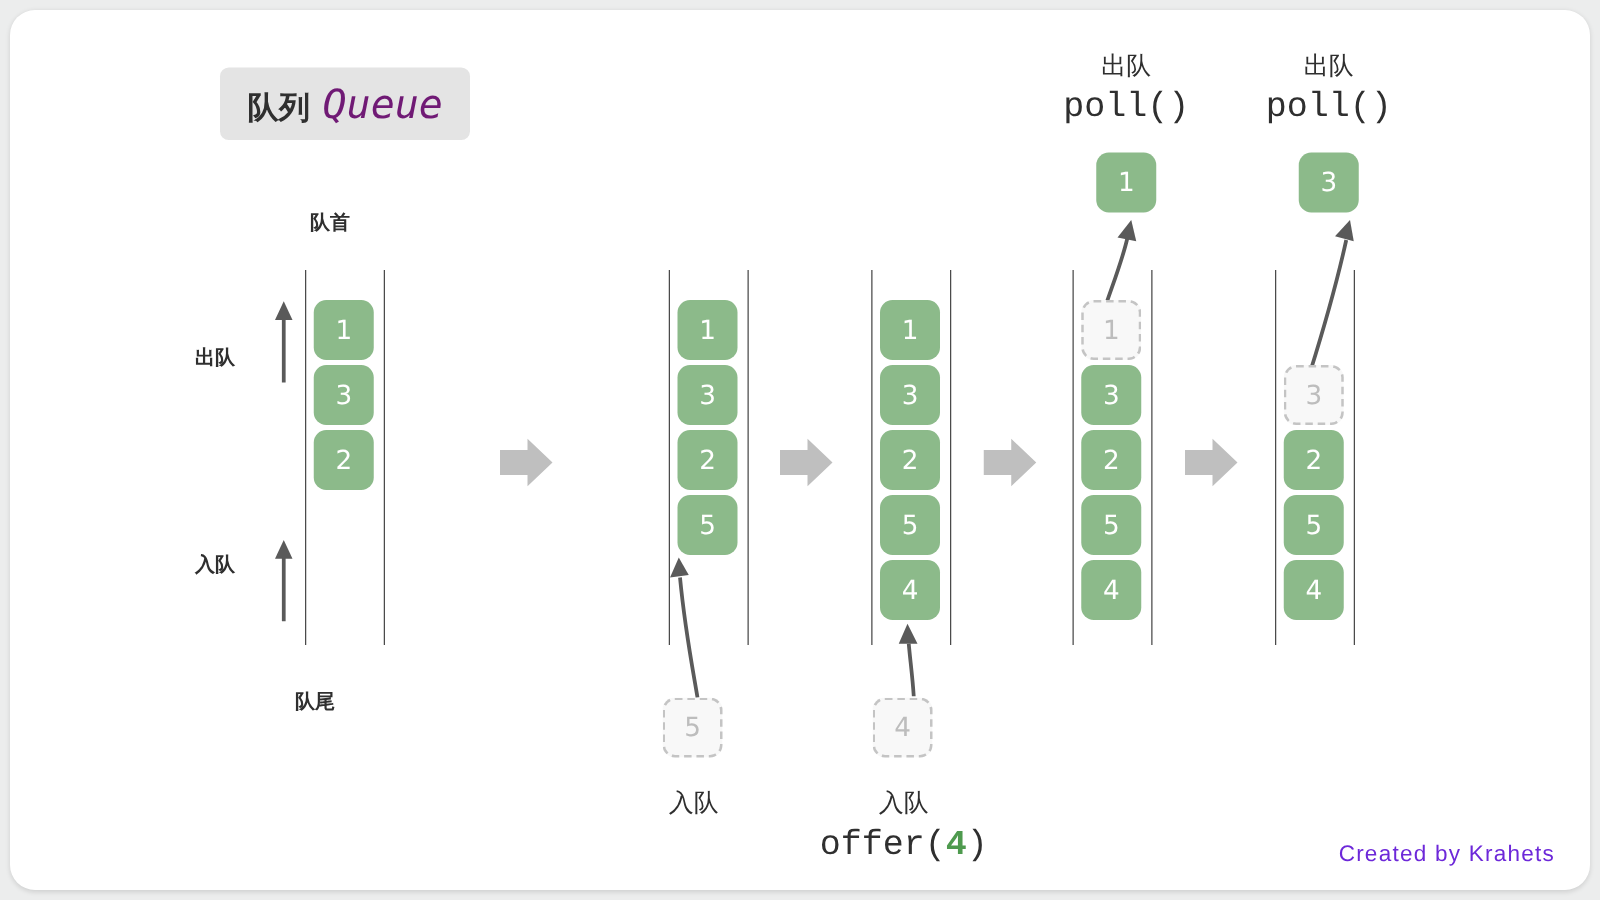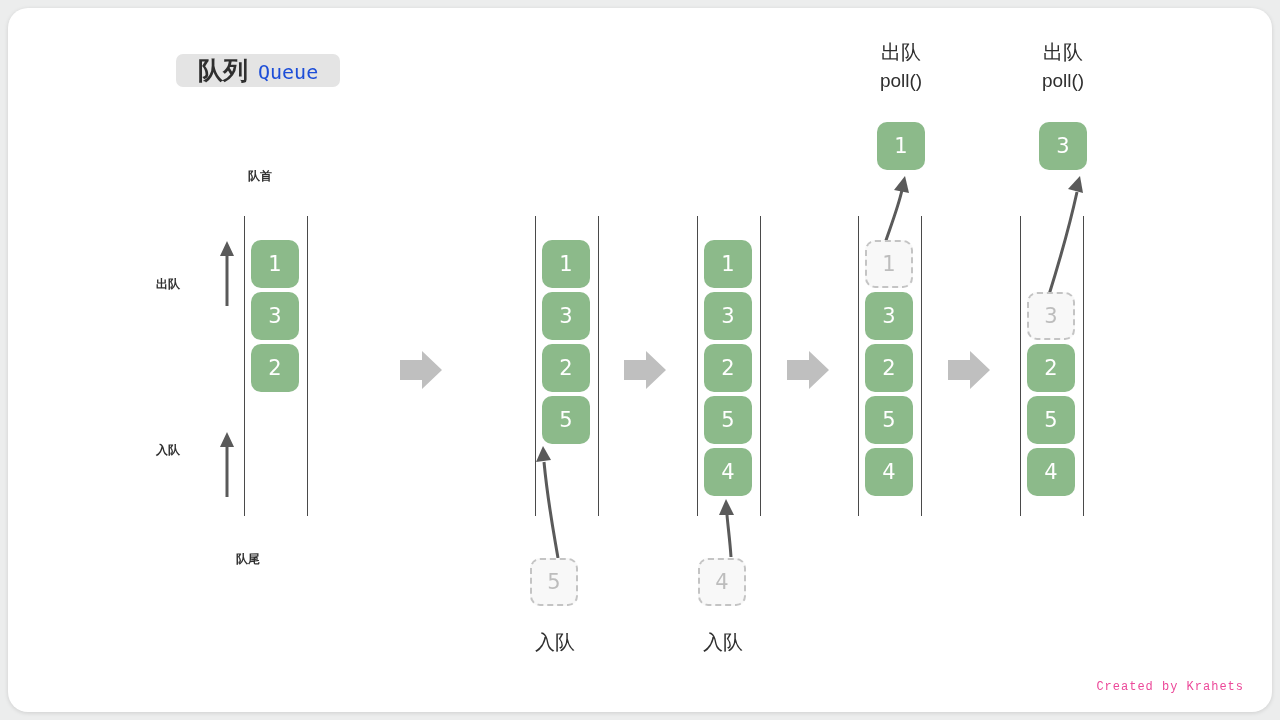--- a/index.html
+++ b/index.html
@@ -15,52 +15,53 @@
     background: #ffffff;
     border-radius: 20px;
     box-shadow: 0 1px 4px rgba(0,0,0,0.13);
     overflow: hidden;
   }
   .abs { position: absolute; }
 
   
   #title-badge {
     left: 168px; top: 46px;
-    padding: 0 22px;
+    padding: 10px 22px;
     background: #e4e4e4;
     border-radius: 7px;
     display: flex; align-items: baseline; gap: 10px;
     white-space: nowrap;
   }
   #title-badge .cn {
     font-size: 25px; font-weight: bold; color: #2f2f2f;
     font-family: "DejaVu Sans", "Liberation Sans", sans-serif;
   }
   #title-badge .en {
-    font-size: 20px; color: #1d4ed8;
+    font-size: 32px; color: #701a75;
     font-family: "DejaVu Sans Mono", "Liberation Mono", monospace;
+    font-style: italic;
   }
 
   
   .cn-label {
-    font-size: 12px; font-weight: bold; color: #2f2f2f;
+    font-size: 16px; font-weight: bold; color: #2f2f2f;
     font-family: Liberation Sans, sans-serif;
     white-space: nowrap;
   }
   .caption {
     text-align: center; white-space: nowrap; line-height: 1.45;
   }
   .caption .l1 {
     font-size: 20px; color: #2f2f2f;
     font-family: "DejaVu Sans", "Liberation Sans", sans-serif;
     display: block;
   }
   .caption .l2 {
-    font-size: 19px; color: #2f2f2f;
-    font-family: Liberation Sans, sans-serif;
+    font-size: 28px; color: #2f2f2f;
+    font-family: Liberation Mono, monospace;
     display: block;
   }
   .caption .l2 .num { color: #4e9a4e; font-weight: bold; }
 
   
   .rail {
     width: 1px; background: #4a4a4a;
   }
 
   
@@ -74,22 +75,22 @@
   }
   .cell.filled { background: #8cba8a; color: #ffffff; }
   .cell.ghost {
     background: #f8f8f8; color: #bdbdbd;
     border: 2px dashed #c4c4c4;
   }
 
   
   #credit {
     right: 28px; bottom: 18px;
-    font-size: 12px; color: #ec4899; letter-spacing: 1px;
-    font-family: Liberation Mono, monospace;
+    font-size: 18px; color: #6d28d9; letter-spacing: 1px;
+    font-family: Liberation Sans, sans-serif;
     white-space: nowrap;
   }
   svg { overflow: visible; }
 </style>
 </head>
 <body>
 
 <div id="canvas">
 
   <div class="abs" id="title-badge">
@@ -158,20 +159,21 @@
 
   <svg class="abs" style="left:700px; top:485px;" width="40" height="66">
     <path d="M 23,64 C 22,48 20,34 19,22" stroke="#5a5a5a" stroke-width="3" fill="none"></path>
     <polygon points="18,6 11,22 26,22" fill="#5a5a5a"></polygon>
   </svg>
 
   <div class="abs cell ghost" style="left:690px; top:550px;">4</div>
 
   <div class="abs caption" style="left:640px; top:620px; width:150px;">
     <span class="l1">入队</span>
+    <span class="l2"><span>offer(</span><span class="num">4</span><span>)</span></span>
   </div>
 
   <svg class="abs" style="left:779px; top:342px;" width="44" height="40">
     <polygon points="0,10 22,10 22,1 42,20 22,39 22,30 0,30" fill="#bfbfbf"></polygon>
   </svg>
 
   <div class="abs caption" style="left:818px; top:30px; width:150px;">
     <span class="l1">出队</span>
     <span class="l2"><span>poll(</span><span class="num"></span><span>)</span></span>
   </div>

